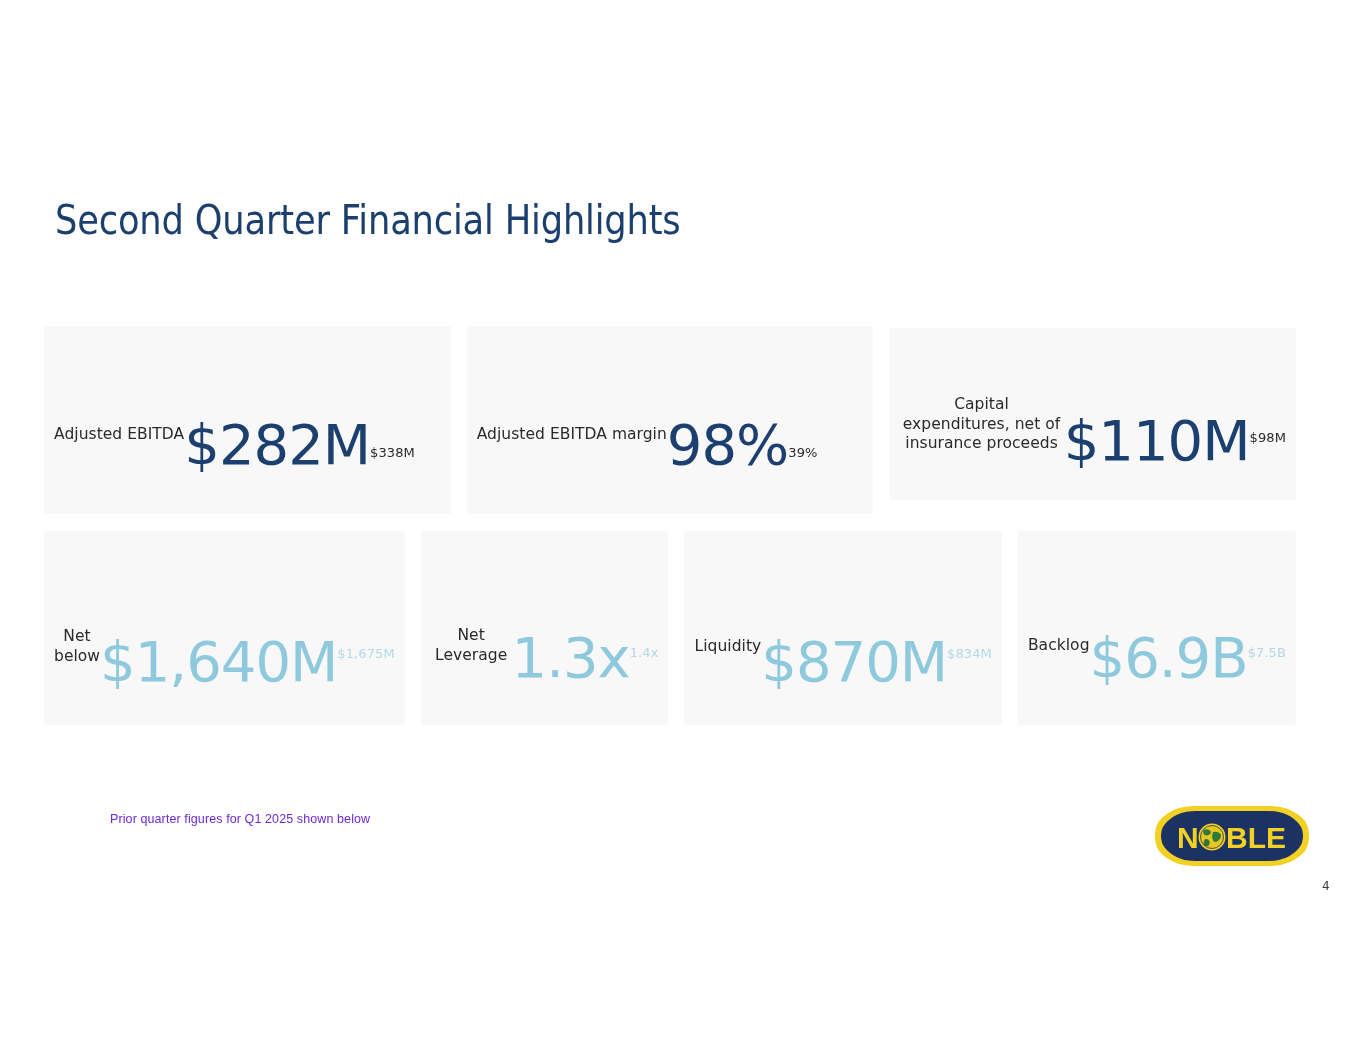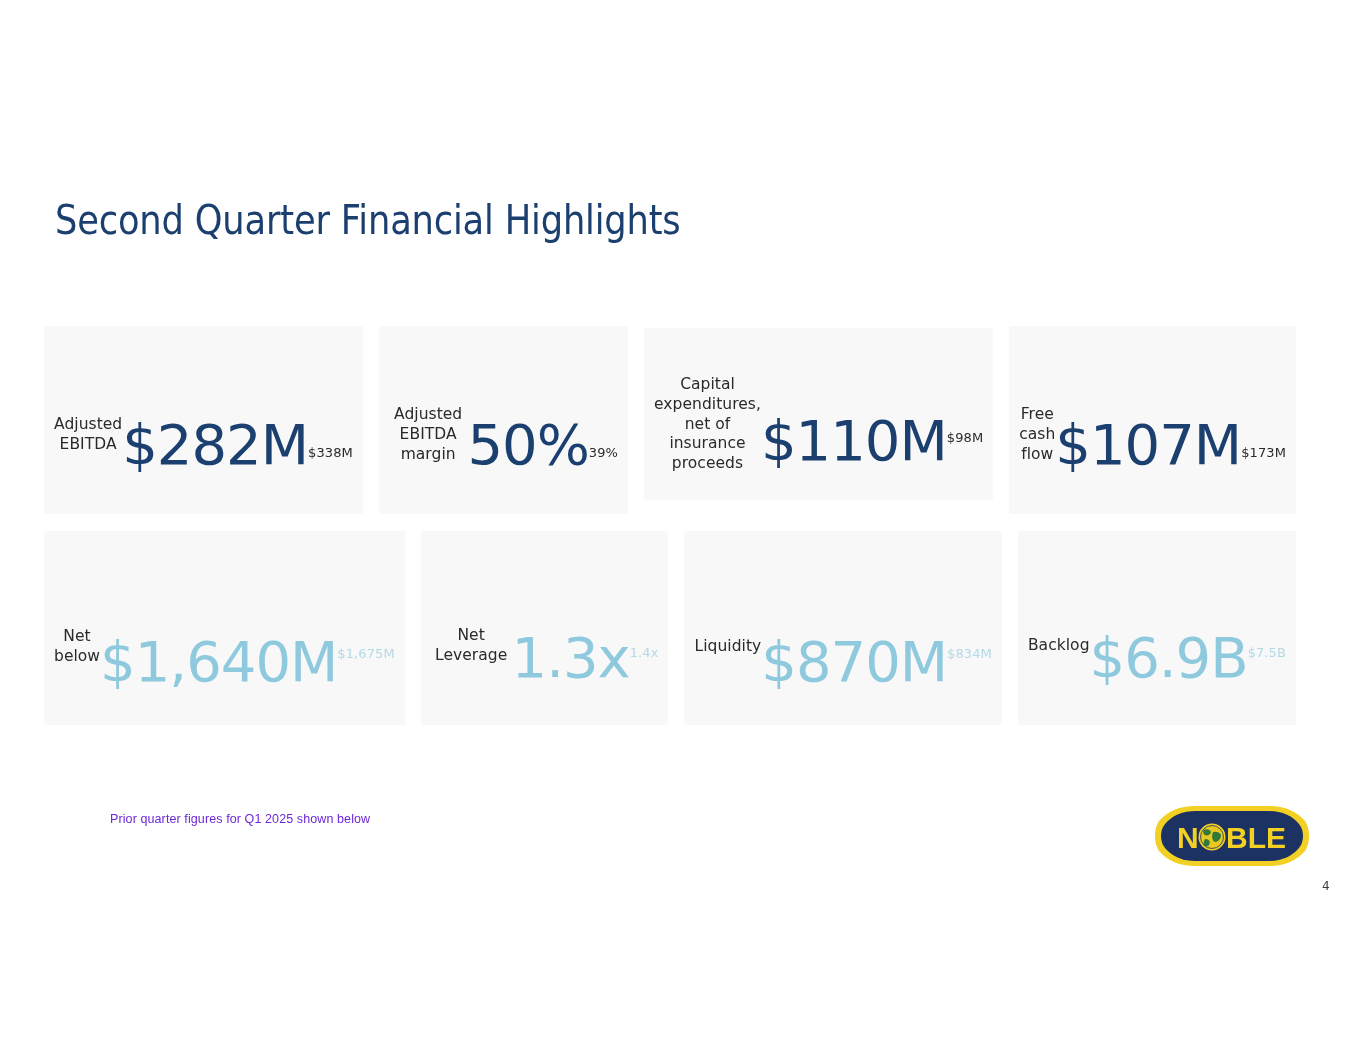--- a/index.html
+++ b/index.html
@@ -157,35 +157,30 @@
     <div class="card-row row-1">
 
       <div class="metric-card h-std">
         <div class="metric-label">Adjusted EBITDA</div>
         <div class="metric-value">$282M</div>
         <div class="metric-sub">$338M</div>
       </div>
 
       <div class="metric-card h-std">
         <div class="metric-label">Adjusted EBITDA margin</div>
-        <div class="metric-value">50%</div>
+        <div class="metric-value">98%</div>
         <div class="metric-sub">39%</div>
       </div>
 
       <div class="metric-card h-tall">
         <div class="metric-label">Capital expenditures, net of insurance proceeds</div>
         <div class="metric-value">$110M</div>
         <div class="metric-sub">$98M</div>
       </div>
 
-      <div class="metric-card h-std">
-        <div class="metric-label">Free cash flow</div>
-        <div class="metric-value">$107M</div>
-        <div class="metric-sub">$173M</div>
-      </div>
 
     </div>
 
     <div class="card-row row-2">
 
       <div class="metric-card h-row2">
         <div class="metric-label">Net below</div>
         <div class="metric-value">$1,640M</div>
         <div class="metric-sub">$1,675M</div>
       </div>

